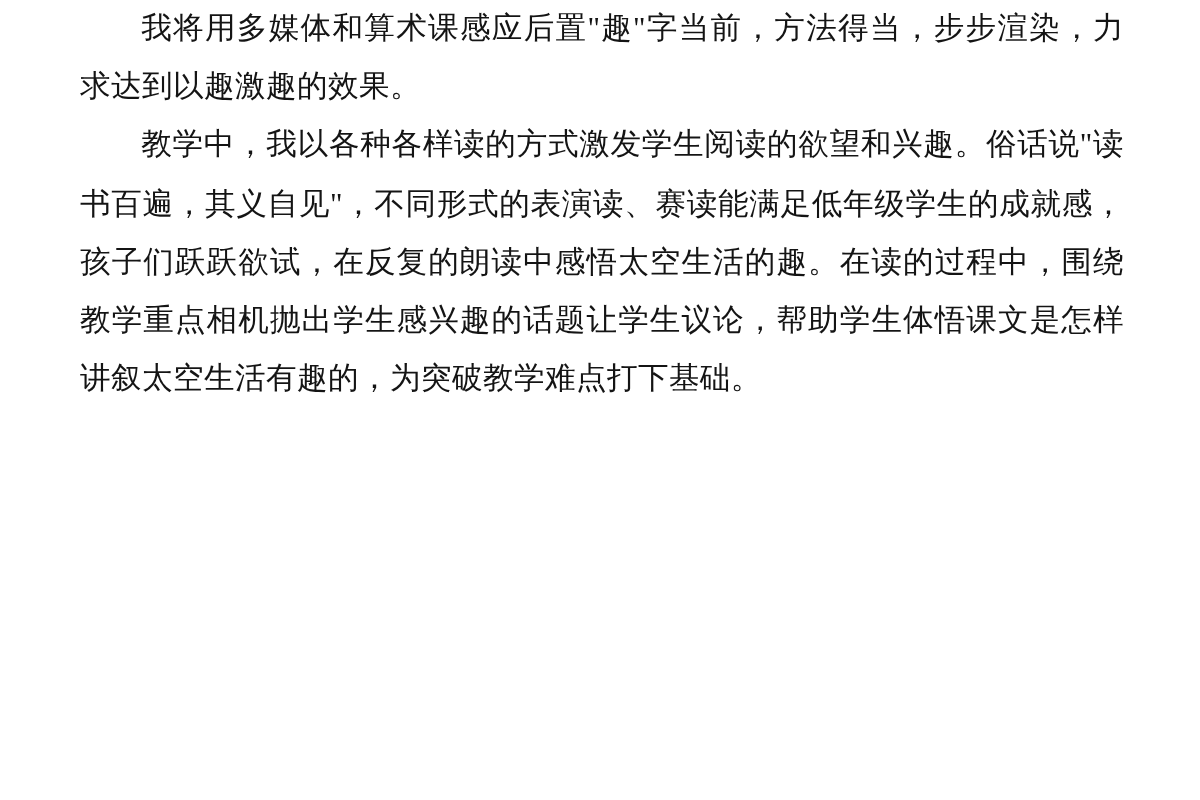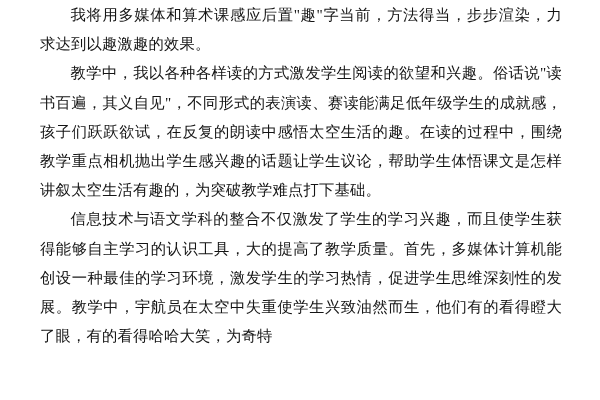--- a/index.html
+++ b/index.html
@@ -52,16 +52,15 @@
     background: #ffffff;
   }
 </style>
 </head>
 <body>
 
 <div class="page">
   <div class="doc-body">
     <p class="para indent clipped-top">我将用多媒体和算术课感应后置"趣"字当前，方法得当，步步渲染，力求达到以趣激趣的效果。</p>
     <p class="para indent">教学中，我以各种各样读的方式激发学生阅读的欲望和兴趣。俗话说"读书百遍，其义自见"，不同形式的表演读、赛读能满足低年级学生的成就感，孩子们跃跃欲试，在反复的朗读中感悟太空生活的趣。在读的过程中，围绕教学重点相机抛出学生感兴趣的话题让学生议论，帮助学生体悟课文是怎样讲叙太空生活有趣的，为突破教学难点打下基础。</p>
-    <p class="para indent">信息技术与语文学科的整合不仅激发了学生的学习兴趣，而且使学生获得能够自主学习的认识工具，大的提高了教学质量。首先，多媒体计算机能创设一种最佳的学习环境，激发学生的学习热情，促进学生思维深刻性的发展。教学中，宇航员在太空中失重使学生兴致油然而生，他们有的看得瞪大了眼，有的看得哈哈大笑，为奇特</p>
   </div>
   <div class="bottom-fade"></div>
 </div>
 
 </body></html>

